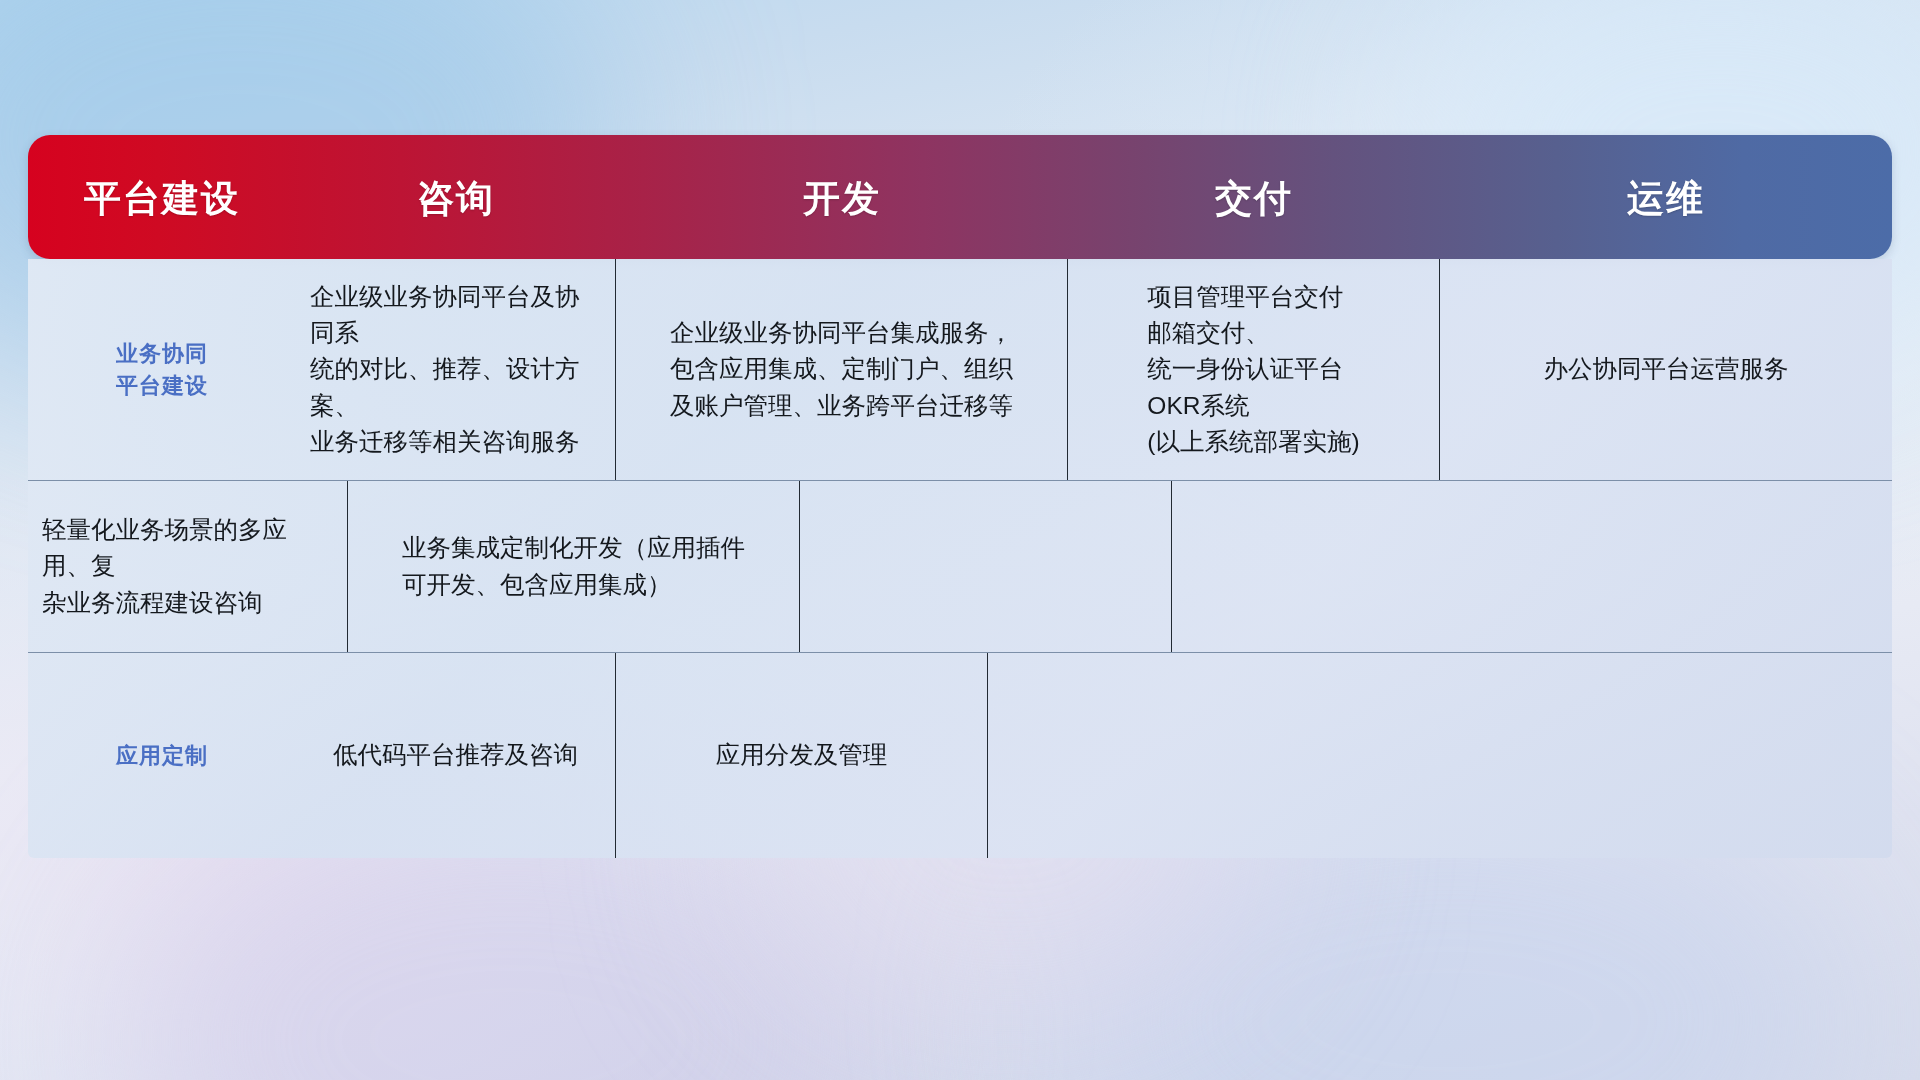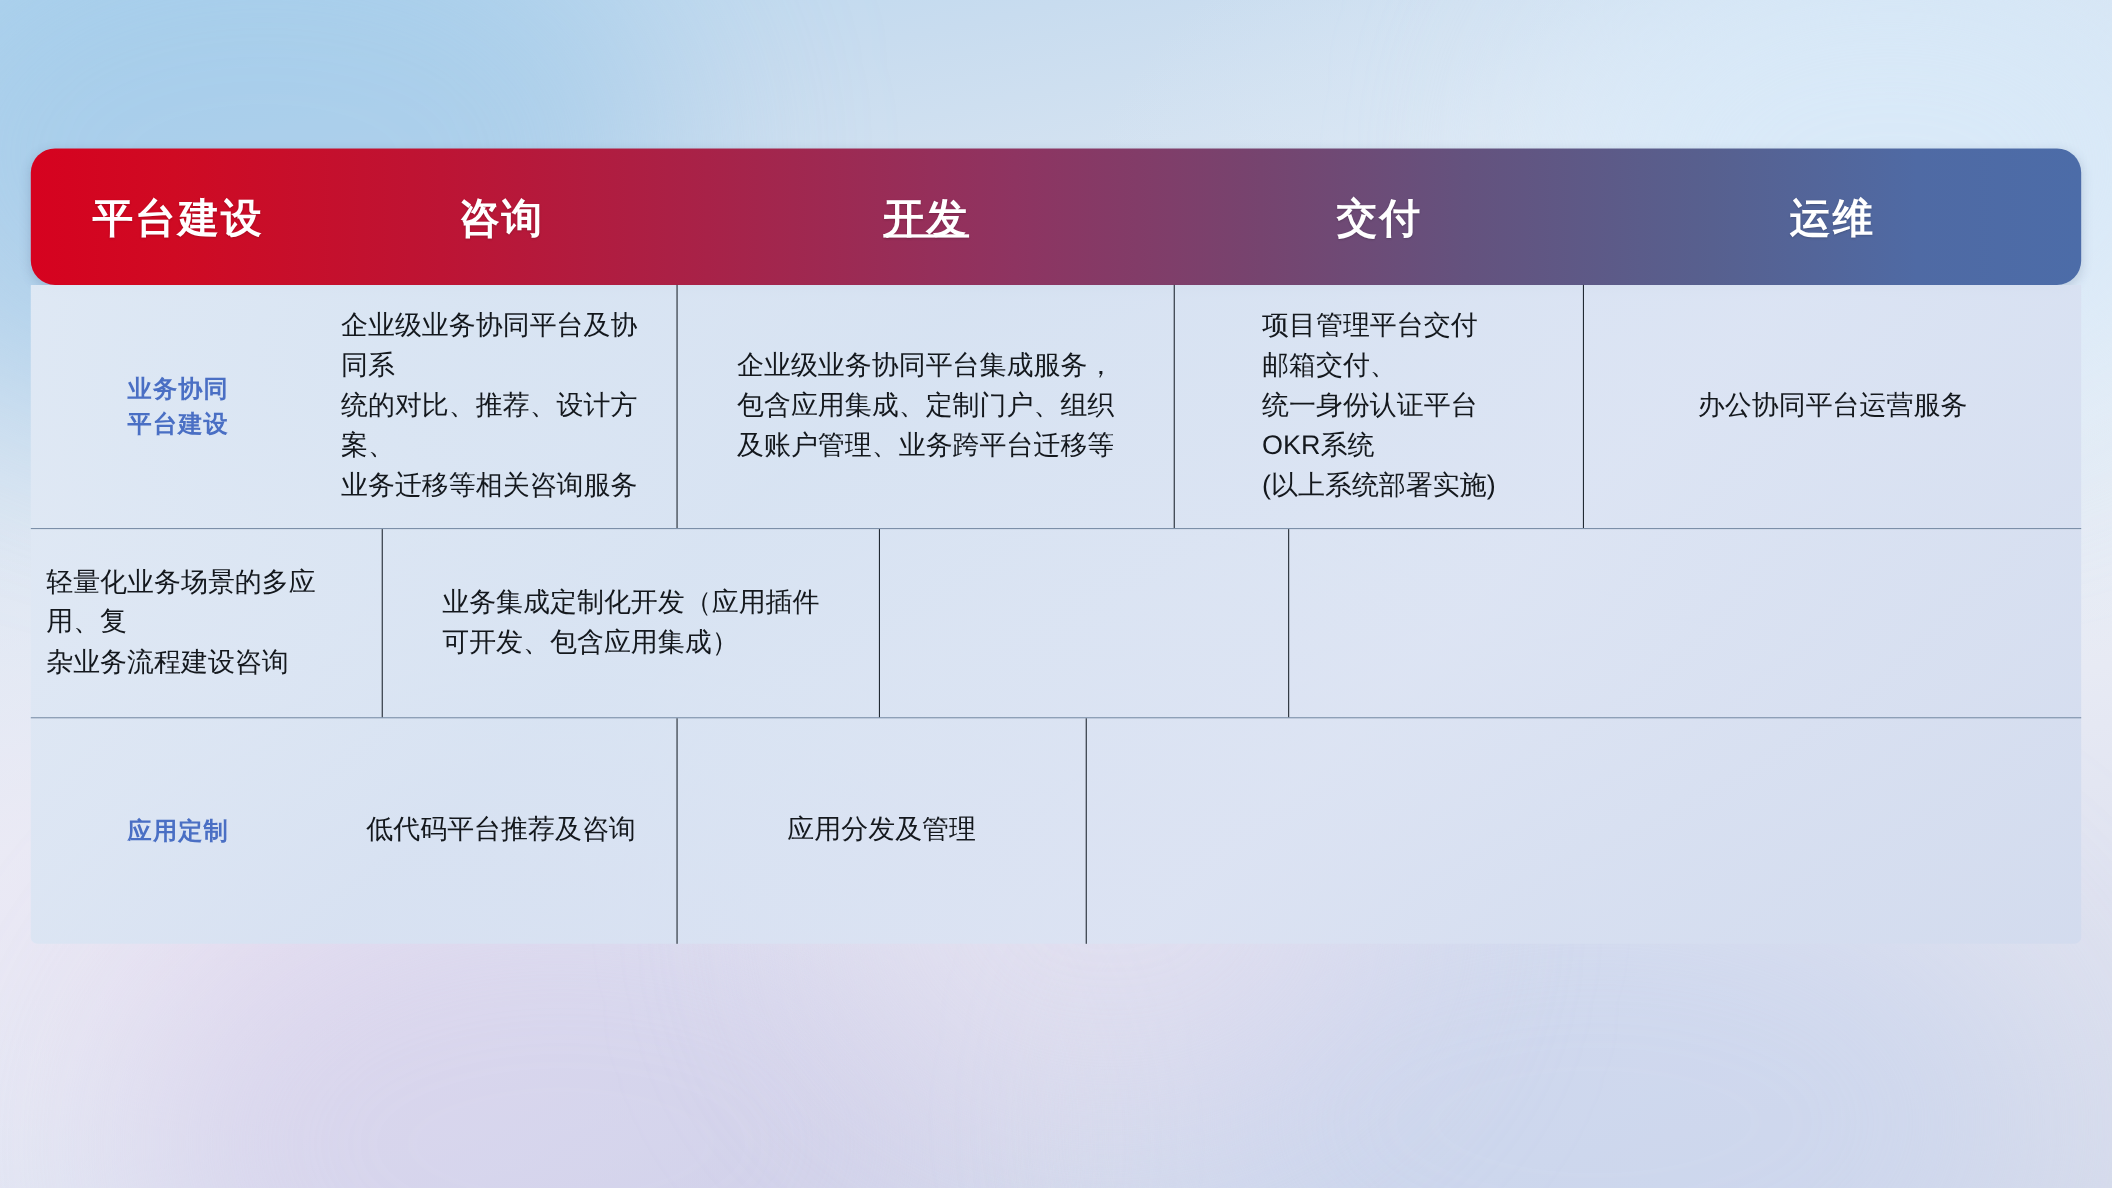--- a/index.html
+++ b/index.html
@@ -118,21 +118,21 @@
   
   .c0 { width: 268px; }
   .c1 { width: 320px; }
   .c2 { width: 452px; }
   .c3 { width: 372px; }
   .c4 { width: 452px; }
 
   
   .h0 { width: 268px; }
   .h1 { width: 320px; }
-  .h2 { width: 452px; text-decoration: underline; }
+  .h2 { width: 452px; }
   .h3 { width: 372px; }
   .h4 { width: 452px; }
 </style>
 </head>
 <body>
 
 <div class="bg-blob blob-a"></div>
 <div class="bg-blob blob-b"></div>
 <div class="bg-blob blob-c"></div>
 <div class="bg-blob blob-d"></div>

